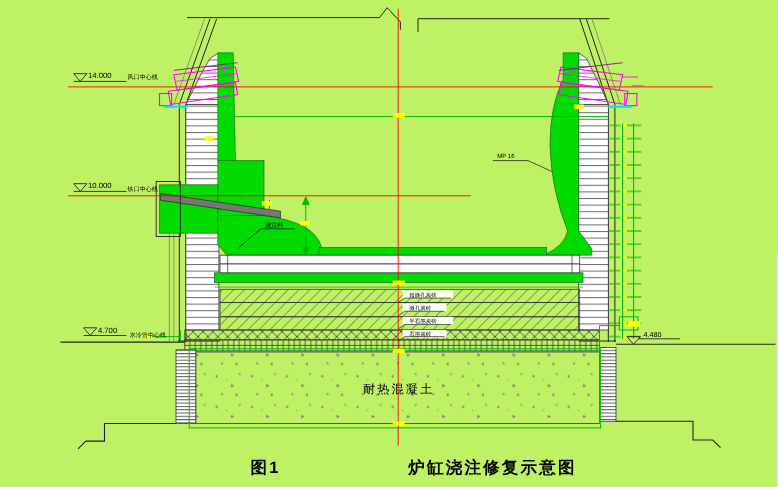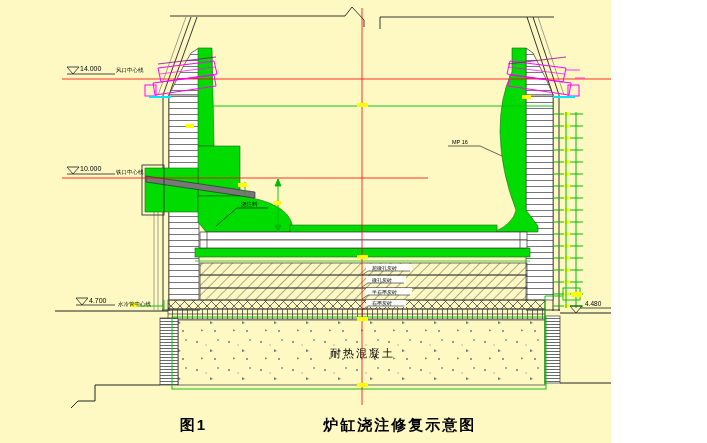--- a/index.html
+++ b/index.html
@@ -1,16 +1,16 @@
 <!DOCTYPE html>
 <html><head>
 <meta charset="utf-8">
 <style>
   html,body{margin:0;padding:0;background:#fff;}
-  .page{position:relative;width:611px;height:443px;background:#fef9c3;overflow:hidden;
+  .page{position:relative;width:707px;height:443px;background:#bef264;overflow:hidden;
         font-family:"Liberation Sans",sans-serif;}
   svg{position:absolute;left:0;top:0;}
   .caption{position:absolute;left:0;right:0;top:416px;text-align:center;
            font-weight:bold;font-size:15px;color:#000;letter-spacing:2px;}
   .caption span{display:inline-block;margin-left:45px;}
   .caption .gap{width:26px;}
   text{font-family:"Liberation Sans",sans-serif;fill:#000;}
 </style>
 </head>
 <body>

